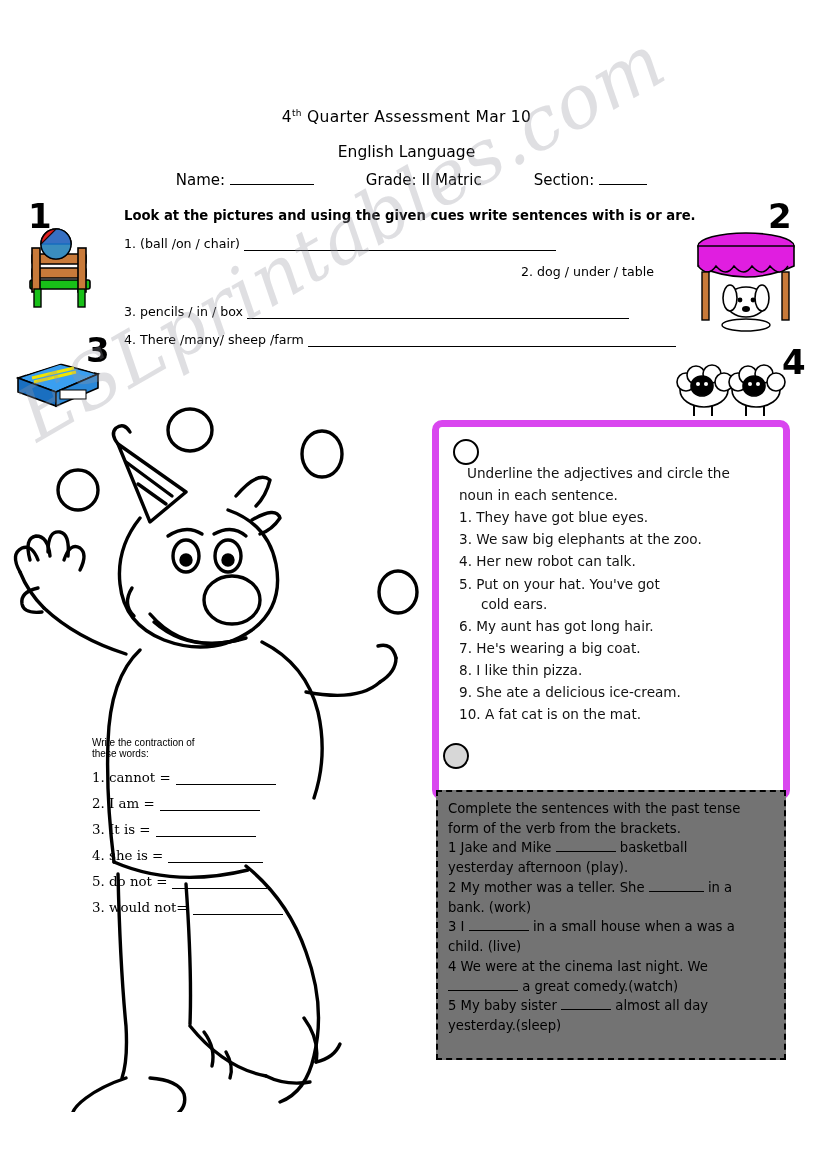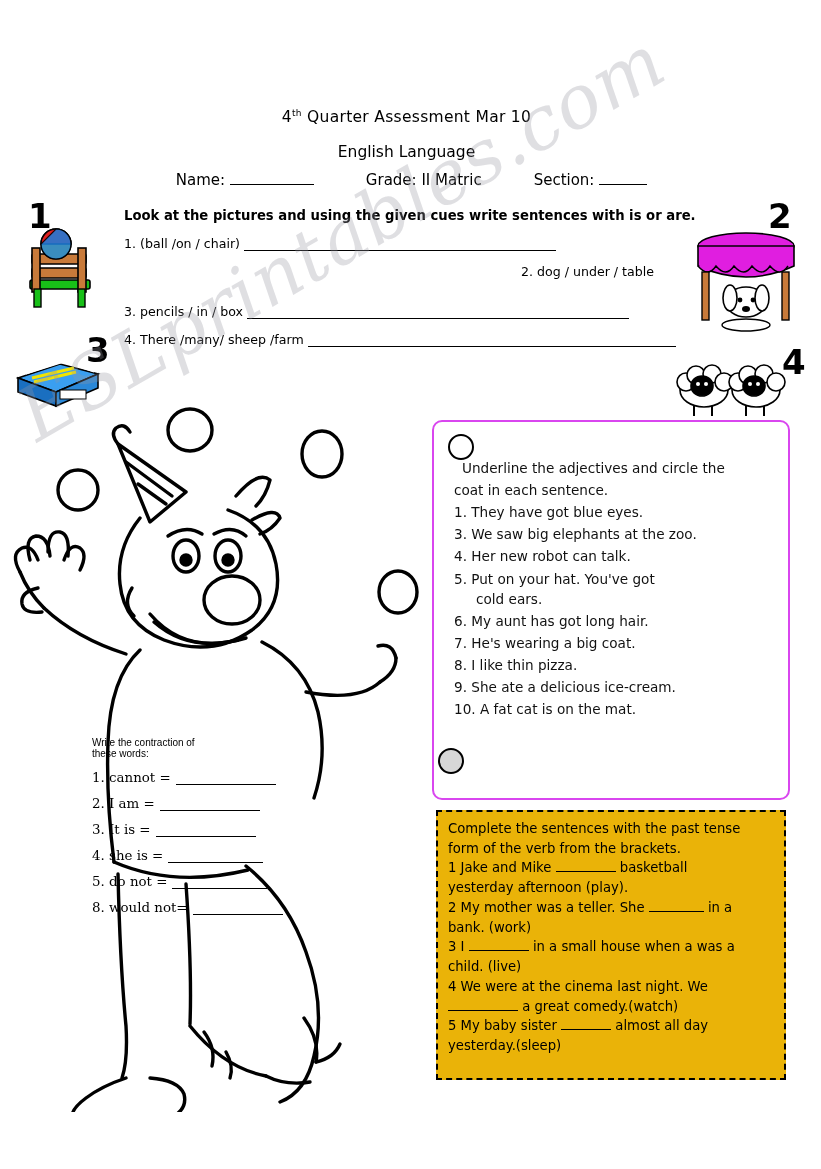--- a/index.html
+++ b/index.html
@@ -135,21 +135,21 @@
   .r100 { width: 100px; }
   .r95 { width: 95px; }
 
   
   .scroll {
     position: absolute;
     left: 432px;
     top: 420px;
     width: 358px;
     height: 380px;
-    border: 2px solid #d946ef;
+    border: 7px solid #d946ef;
     border-radius: 10px 10px 10px 10px;
     background: #fff;
     box-sizing: border-box;
   }
   .scroll::before, .scroll::after {
     content: "";
     position: absolute;
     width: 22px; height: 22px;
     border: 2px solid #000;
     border-radius: 50%;
@@ -167,26 +167,26 @@
   }
   .scroll-head { margin-bottom: 2px; padding-left: 8px; }
   .scroll-list { margin: 0; padding: 0; list-style: none; }
   .scroll-list li { margin-top: 2px; }
   .scroll-list li .cont { display: block; padding-left: 22px; }
 
   
   .dashed {
     position: absolute;
     left: 436px;
-    top: 810px;
+    top: 790px;
     width: 350px;
     height: 270px;
     border: 2px dashed #000;
     box-sizing: border-box;
-    background: #eab308;
+    background: #737373;
   }
   .dashed-inner {
     position: absolute;
     left: 10px; top: 8px; right: 8px;
     font-size: 13.2px;
     line-height: 1.42;
   }
   .dashed-inner p { margin: 0 0 1px 0; }
   .gap { display: inline-block; border-bottom: 1px solid #000; height: 11px; vertical-align: baseline; }
   .g60 { width: 60px; }
@@ -400,29 +400,29 @@
     </div>
     <div class="c-item">
       <span>4. she is =</span>
       <span class="rule r95"></span>
     </div>
     <div class="c-item">
       <span>5. do not =</span>
       <span class="rule r95"></span>
     </div>
     <div class="c-item">
-      <span>8. would not=</span>
+      <span>3. would not=</span>
       <span class="rule r90"></span>
     </div>
   </div>
 
   <div class="scroll">
     <div class="scroll-inner">
       <div class="scroll-head">Underline the adjectives and circle the</div>
-      <div>coat in each sentence.</div>
+      <div>noun in each sentence.</div>
       <ul class="scroll-list">
         <li>1.  They have got blue eyes.</li>
         <li>3.  We saw big elephants at the zoo.</li>
         <li>4.  Her new robot can talk.</li>
         <li><span>5.  Put on your hat. You've got</span><span class="cont">cold ears.</span></li>
         <li>6.  My aunt has got long hair.</li>
         <li>7.  He's wearing a big coat.</li>
         <li>8.  I like thin pizza.</li>
         <li>9.  She ate a delicious ice-cream.</li>
         <li>10.  A fat cat is on the mat.</li>

